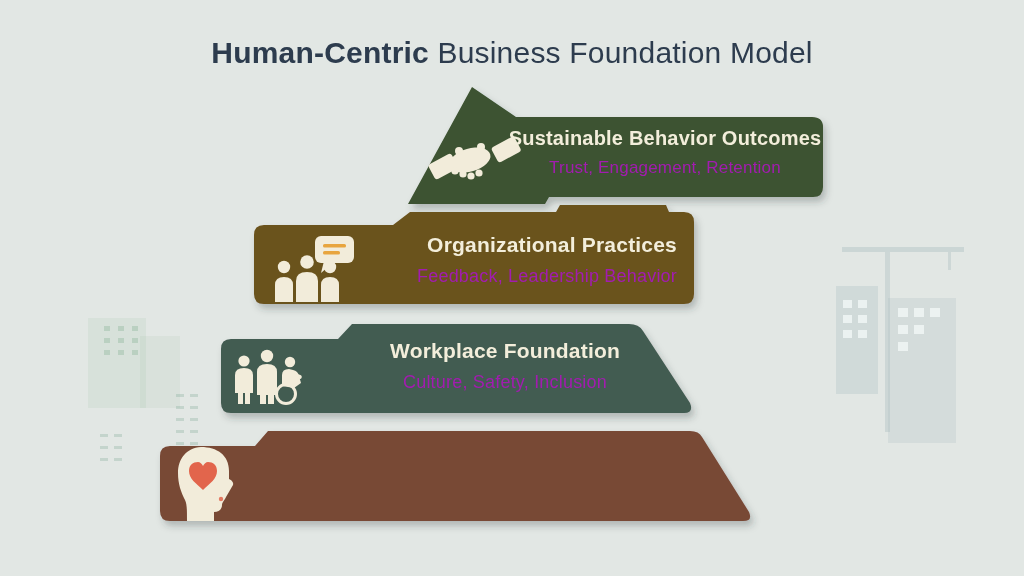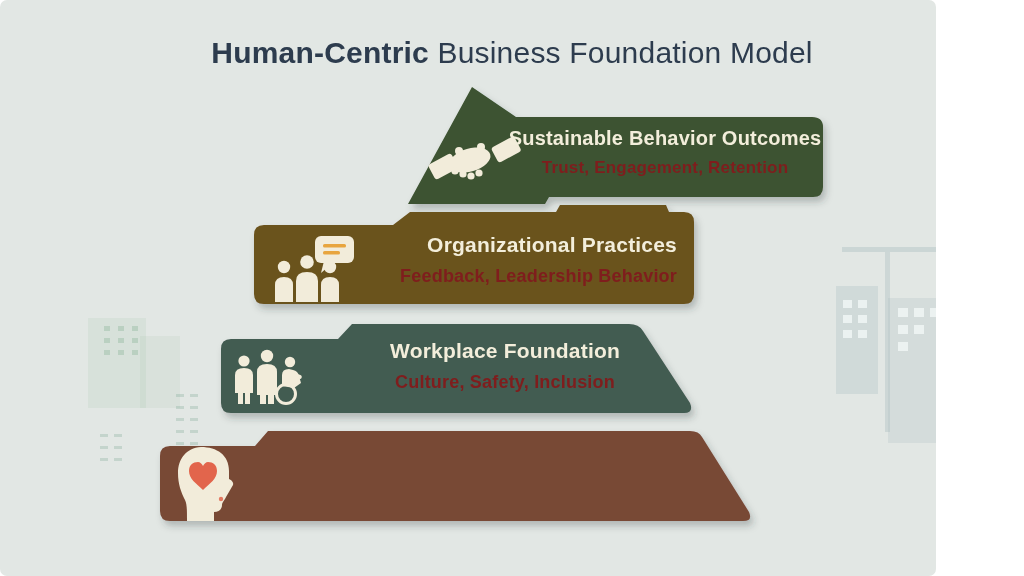--- a/index.html
+++ b/index.html
@@ -1,31 +1,30 @@
 <!DOCTYPE html>
 <html><head>
 <meta charset="utf-8">
 <style>
   html,body{margin:0;padding:0;}
   .stage{
-    position:relative;width:936px;height:576px;overflow:hidden;
+    position:relative;width:1024px;height:576px;overflow:hidden;
     background:#e2e7e4;
     font-family:"Liberation Sans",sans-serif;
-    border-radius:7px;
   }
   .stage svg.art{position:absolute;left:0;top:0;}
   .main-title{
     position:absolute;left:0;top:36px;width:1024px;margin:0;
     text-align:center;font-size:30px;letter-spacing:.2px;color:#2d3c4e;
     font-family:"Liberation Sans",sans-serif;font-weight:400;
   }
   .main-title .bold{font-weight:700;}
   .layer-text{position:absolute;text-align:center;color:#f3eedb;}
   .layer-text .t{font-size:21px;font-weight:700;letter-spacing:.2px;line-height:1.15;}
-  .layer-text .s{font-size:18px;font-weight:700;color:#7f1d1d;margin-top:9px;letter-spacing:.2px;}
+  .layer-text .s{font-size:18px;font-weight:400;color:#a21caf;margin-top:9px;letter-spacing:.2px;}
   .lt1{left:504px;top:127px;width:322px;}
   .lt1 .t{font-size:20px;}
   .lt1 .s{font-size:17px;margin-top:8px;}
   .lt2{left:377px;top:233px;width:300px;text-align:right;}
   .lt3{left:352px;top:339px;width:306px;}
   .lt4{left:348px;top:447px;width:300px;}
 </style>
 </head>
 <body>
 

